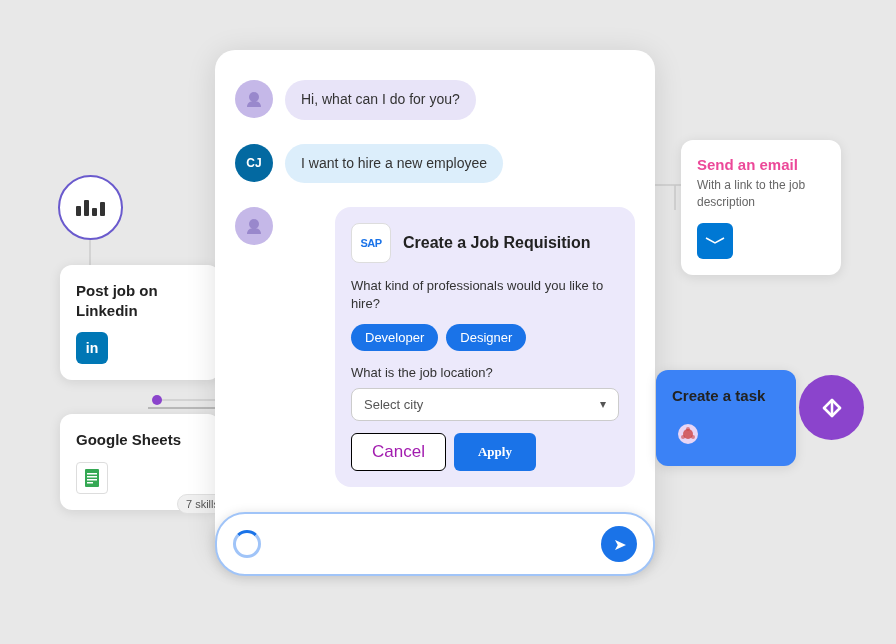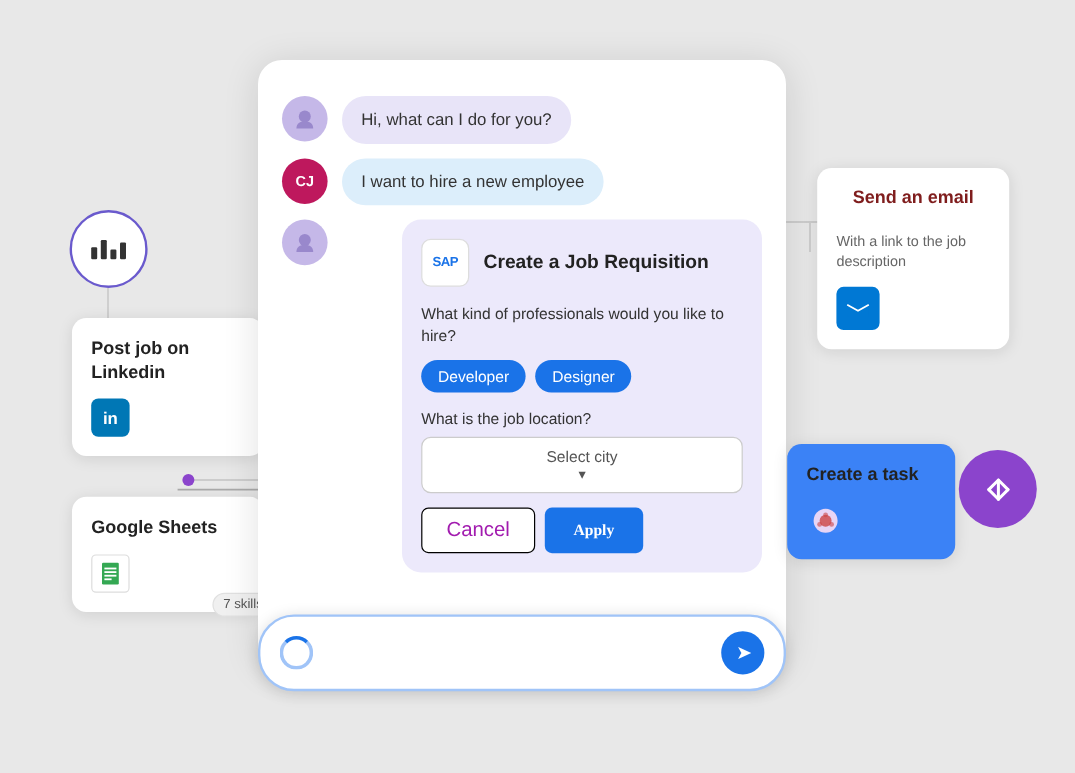--- a/index.html
+++ b/index.html
@@ -18,21 +18,21 @@
       left: 215px;
       top: 50px;
       width: 440px;
       height: 506px;
       background: white;
       border-radius: 20px;
       box-shadow: 0 4px 30px rgba(0,0,0,0.12);
       padding: 30px 20px 20px;
       display: flex;
       flex-direction: column;
-      gap: 12px;
+      gap: 24px;
     }
 
     
     .chat-message {
       display: flex;
       align-items: flex-start;
       gap: 12px;
     }
     .avatar {
       width: 38px;
@@ -42,21 +42,21 @@
       display: flex;
       align-items: center;
       justify-content: center;
       font-size: 13px;
       font-weight: 600;
     }
     .avatar-bot {
       background: #c5b8e8;
     }
     .avatar-user {
-      background: #be185d;
+      background: #0369a1;
       color: white;
       font-size: 12px;
     }
     .bubble {
       padding: 10px 16px;
       border-radius: 20px;
       font-size: 14px;
       line-height: 1.4;
     }
     .bubble-bot {
@@ -131,21 +131,20 @@
     .select-row {
       display: flex;
       align-items: center;
       justify-content: space-between;
       border: 1px solid #ccc;
       border-radius: 8px;
       padding: 8px 12px;
       background: white;
       margin-bottom: 12px;
       cursor: pointer;
-      flex-direction: column;
     }
     .select-text {
       font-size: 13px;
       color: #555;
     }
     .chevron {
       font-size: 12px;
       color: #555;
     }
     .action-row {
@@ -302,23 +301,22 @@
       top: 140px;
       width: 160px;
       background: white;
       border-radius: 12px;
       padding: 16px;
       box-shadow: 0 2px 12px rgba(0,0,0,0.1);
     }
     .email-card-title {
       font-size: 15px;
       font-weight: 700;
-      color: #7f1d1d;
-      margin-bottom: 20px;
-      text-align: center;
+      color: #ec4899;
+      margin-bottom: 4px;
     }
     .email-card-sub {
       font-size: 12px;
       color: #666;
       margin-bottom: 12px;
       line-height: 1.4;
     }
     .outlook-icon-box {
       width: 36px;
       height: 36px;

